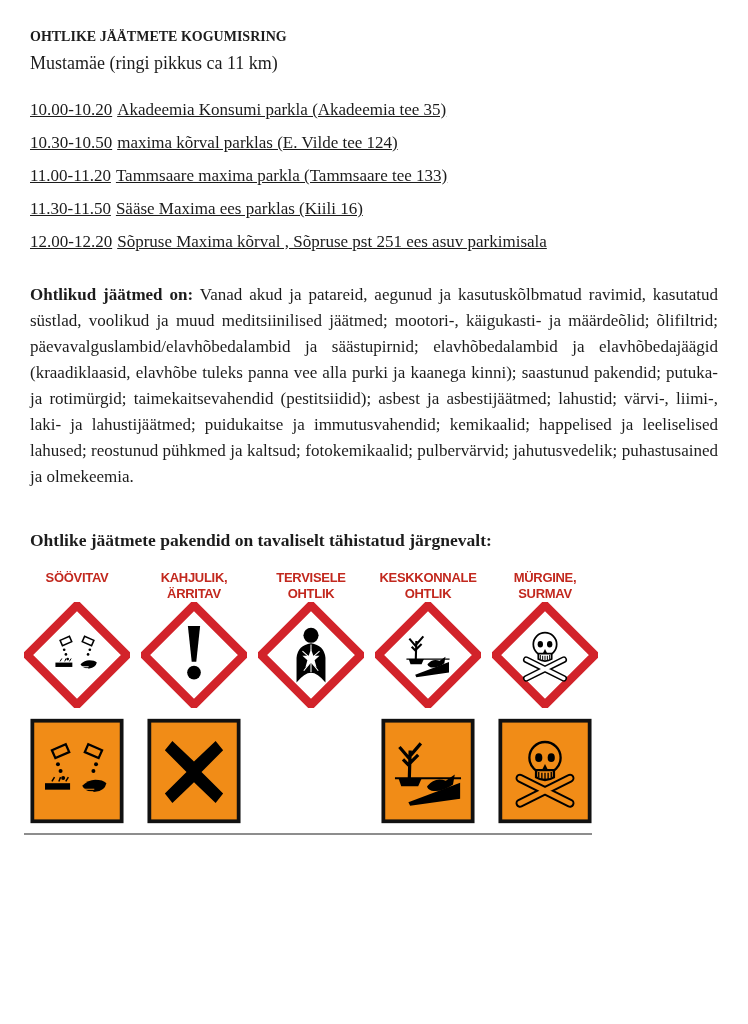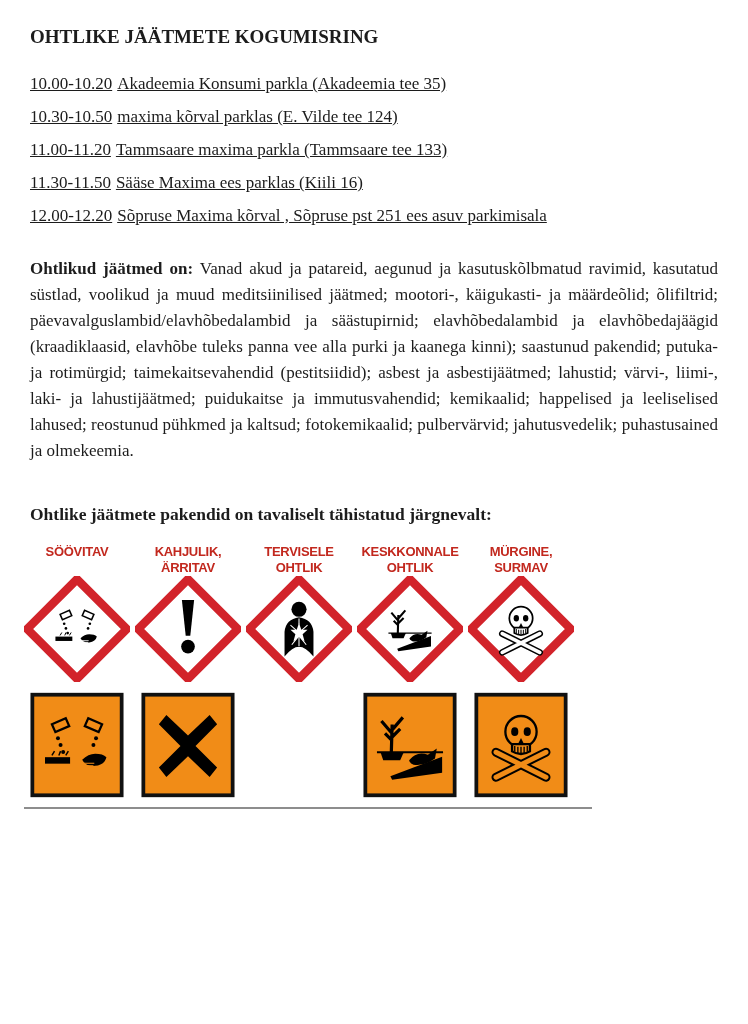--- a/index.html
+++ b/index.html
@@ -2,21 +2,21 @@
 <html><head>
 <meta charset="utf-8">
 <style>
   html,body{margin:0;padding:0;}
   body{
     width:748px;height:1024px;background:#ffffff;color:#1c1c1c;
     font-family:"Liberation Serif", serif;position:relative;overflow:hidden;
   }
   .page{padding:24px 30px 0 30px;}
 
-  .doc-title{font-size:19px;font-weight:bold;line-height:26px;margin:0;}
+  .doc-title{font-size:14px;font-weight:bold;line-height:26px;margin:0;}
   .doc-subtitle{font-size:18px;font-weight:bold;line-height:26px;margin:0;}
   .doc-route{font-size:18px;line-height:26px;margin:0;}
 
   .schedule{margin-top:24px;text-decoration:underline;}
   .schedule-row{
     font-size:17px;line-height:20px;margin-bottom:13px;white-space:nowrap;
   }
   .schedule-row .time{margin-right:5px;}
 
   .waste-par{
@@ -24,21 +24,21 @@
     text-align:justify;text-justify:inter-word;
   }
   .waste-par .lead{font-weight:bold;}
 
   .symbols-heading{
     margin-top:38px;font-size:17.5px;font-weight:bold;line-height:24px;
   }
 
   .picto-grid{
     margin-top:12px;margin-left:-6px;
-    display:flex;gap:5px;width:565px;
+    display:flex;gap:11px;width:565px;
   }
   .picto-col{width:106px;display:flex;flex-direction:column;align-items:center;}
   .picto-label{
     font-family:"Liberation Sans", sans-serif;font-weight:bold;
     font-size:13px;line-height:15px;height:32px;text-align:center;
     color:#c2281e;letter-spacing:-0.3px;transform:scaleY(1.05);
   }
   .ghs-diamond{width:106px;height:106px;display:block;}
   .eu-square{width:94px;height:106px;display:block;margin-top:10px;}
   .eu-spacer{width:94px;height:106px;margin-top:10px;visibility:hidden;}
@@ -102,20 +102,21 @@
     </g>
     <g id="eu-frame">
       <rect x="2.5" y="2.5" width="95" height="107" fill="#f18c17" stroke="#111111" stroke-width="4"></rect>
     </g>
   </defs>
 </svg>
 
 <div class="page">
 
   <p class="doc-title">OHTLIKE JÄÄTMETE KOGUMISRING</p>
+  <p class="doc-route">Mustamäe (ringi pikkus ca 11 km)</p>
 
   <div class="schedule">
     <div class="schedule-row"><span class="time">10.00-10.20</span><span>Akadeemia Konsumi parkla (Akadeemia tee 35)</span></div>
     <div class="schedule-row"><span class="time">10.30-10.50</span><span>maxima kõrval parklas (E. Vilde tee 124)</span></div>
     <div class="schedule-row"><span class="time">11.00-11.20</span><span>Tammsaare maxima parkla (Tammsaare tee 133)</span></div>
     <div class="schedule-row"><span class="time">11.30-11.50</span><span>Sääse Maxima ees parklas (Kiili 16)</span></div>
     <div class="schedule-row"><span class="time">12.00-12.20</span><span>Sõpruse Maxima kõrval , Sõpruse pst 251 ees asuv parkimisala</span></div>
   </div>
 
   <p class="waste-par"><span class="lead">Ohtlikud jäätmed on:</span> <span>Vanad akud ja patareid, aegunud ja kasutuskõlbmatud ravimid, kasutatud süstlad, voolikud ja muud meditsiinilised jäätmed; mootori-, käigukasti- ja määrdeõlid; õlifiltrid; päevavalguslambid/elavhõbedalambid ja säästupirnid; elavhõbedalambid ja elavhõbedajäägid (kraadiklaasid, elavhõbe tuleks panna vee alla purki ja kaanega kinni); saastunud pakendid; putuka- ja rotimürgid; taimekaitsevahendid (pestitsiidid); asbest ja asbestijäätmed; lahustid; värvi-, liimi-, laki- ja lahustijäätmed; puidukaitse ja immutusvahendid; kemikaalid; happelised ja leeliselised lahused; reostunud pühkmed ja kaltsud; fotokemikaalid; pulbervärvid; jahutusvedelik; puhastusained ja olmekeemia.</span></p>

